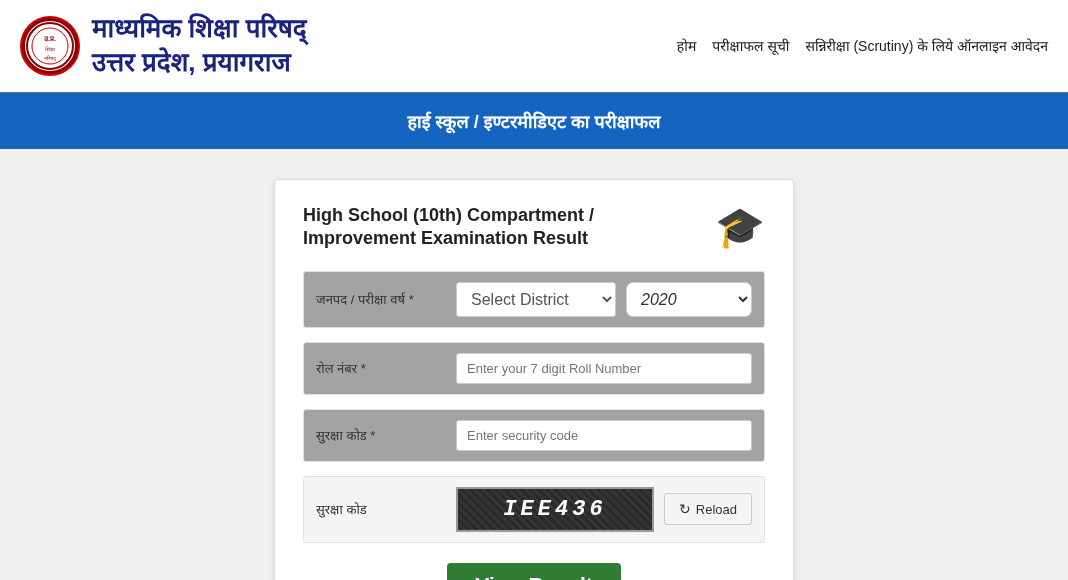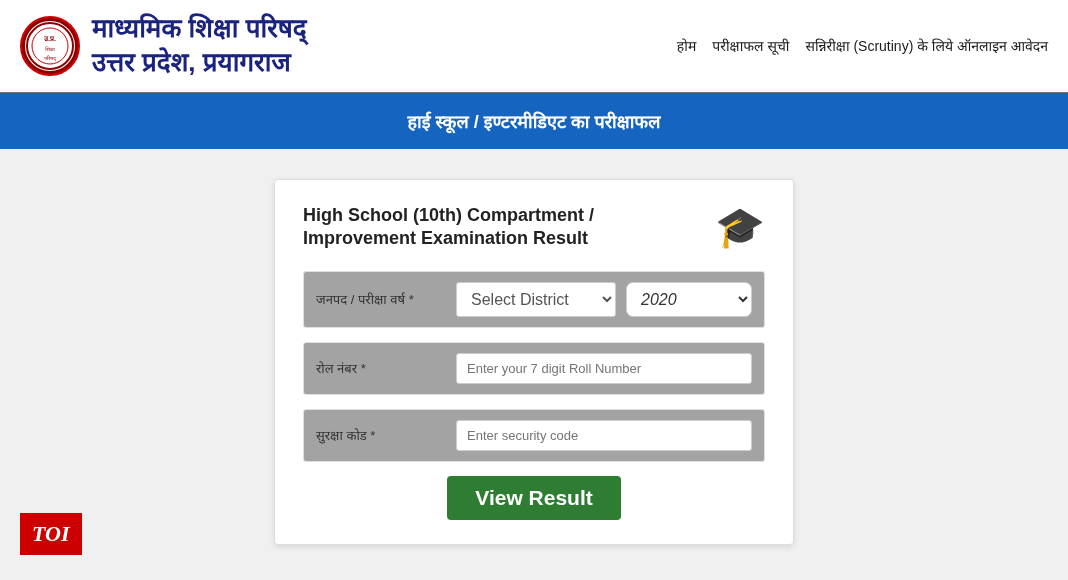--- a/index.html
+++ b/index.html
@@ -330,19 +330,29 @@
     <div class="form-row">
       <span class="form-label">रोल नंबर *</span>
       <input class="form-input" type="text" placeholder="Enter your 7 digit Roll Number" style="">
     </div>
 
     <div class="form-row">
       <span class="form-label">सुरक्षा कोड *</span>
       <input class="form-input" type="text" placeholder="Enter security code" style="">
     </div>
 
+    <div class="captcha-row">
+      <span class="captcha-label">सुरक्षा कोड</span>
+      <div class="captcha-image">
+        <span class="captcha-text">IEE436</span>
+      </div>
+      <button class="reload-btn">
+        <span class="reload-icon">↻</span>
+        <span>Reload</span>
+      </button>
+    </div>
 
     <div class="btn-row">
       <button class="view-result-btn">View Result</button>
     </div>
   </div>
 
 </div>
 
 </body></html>

